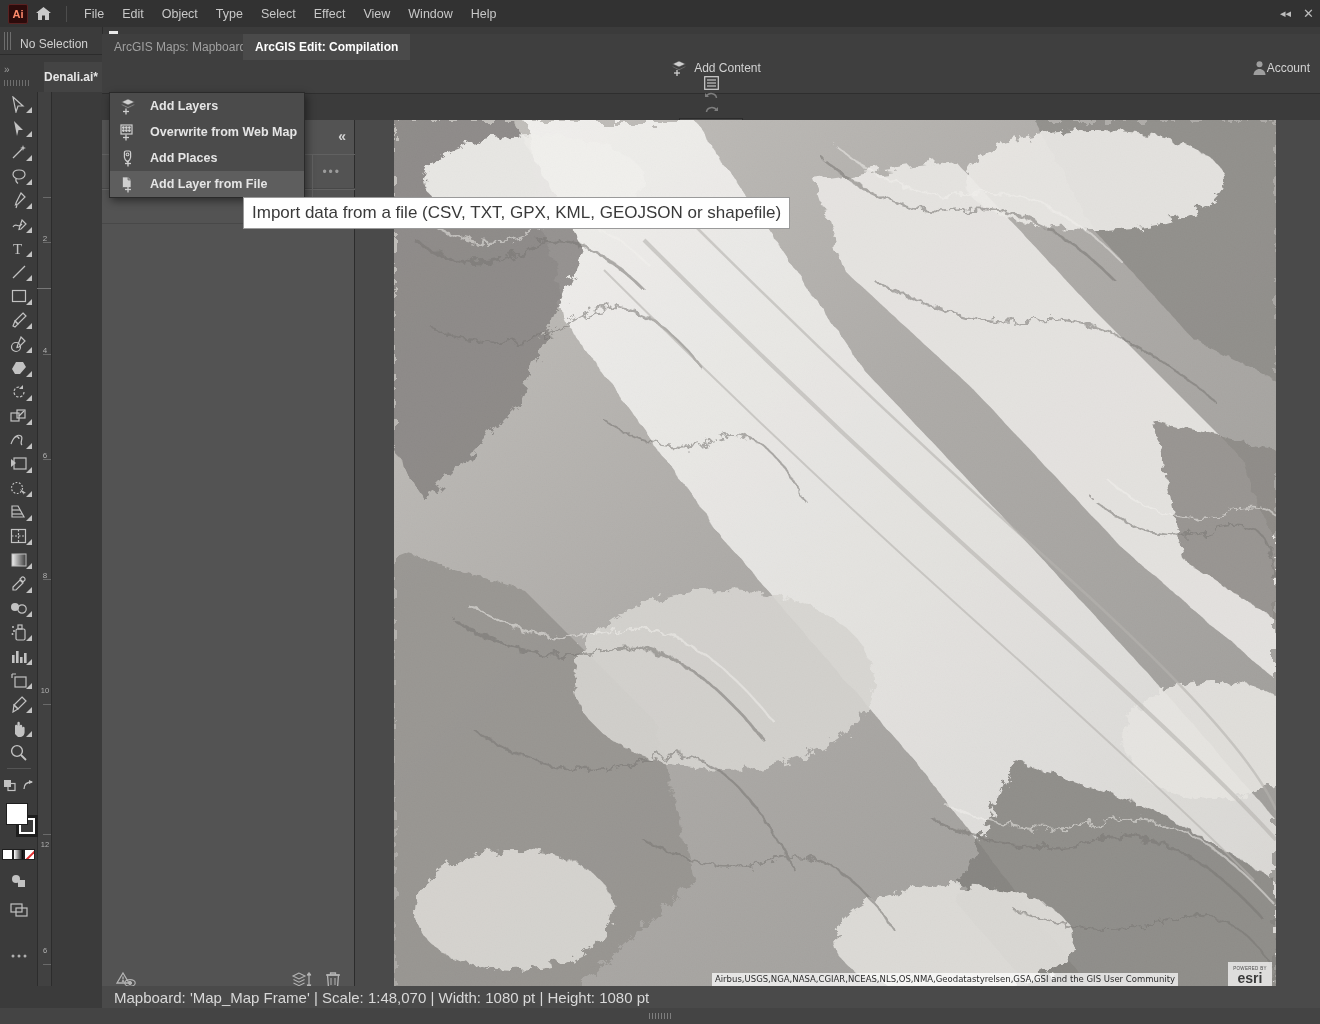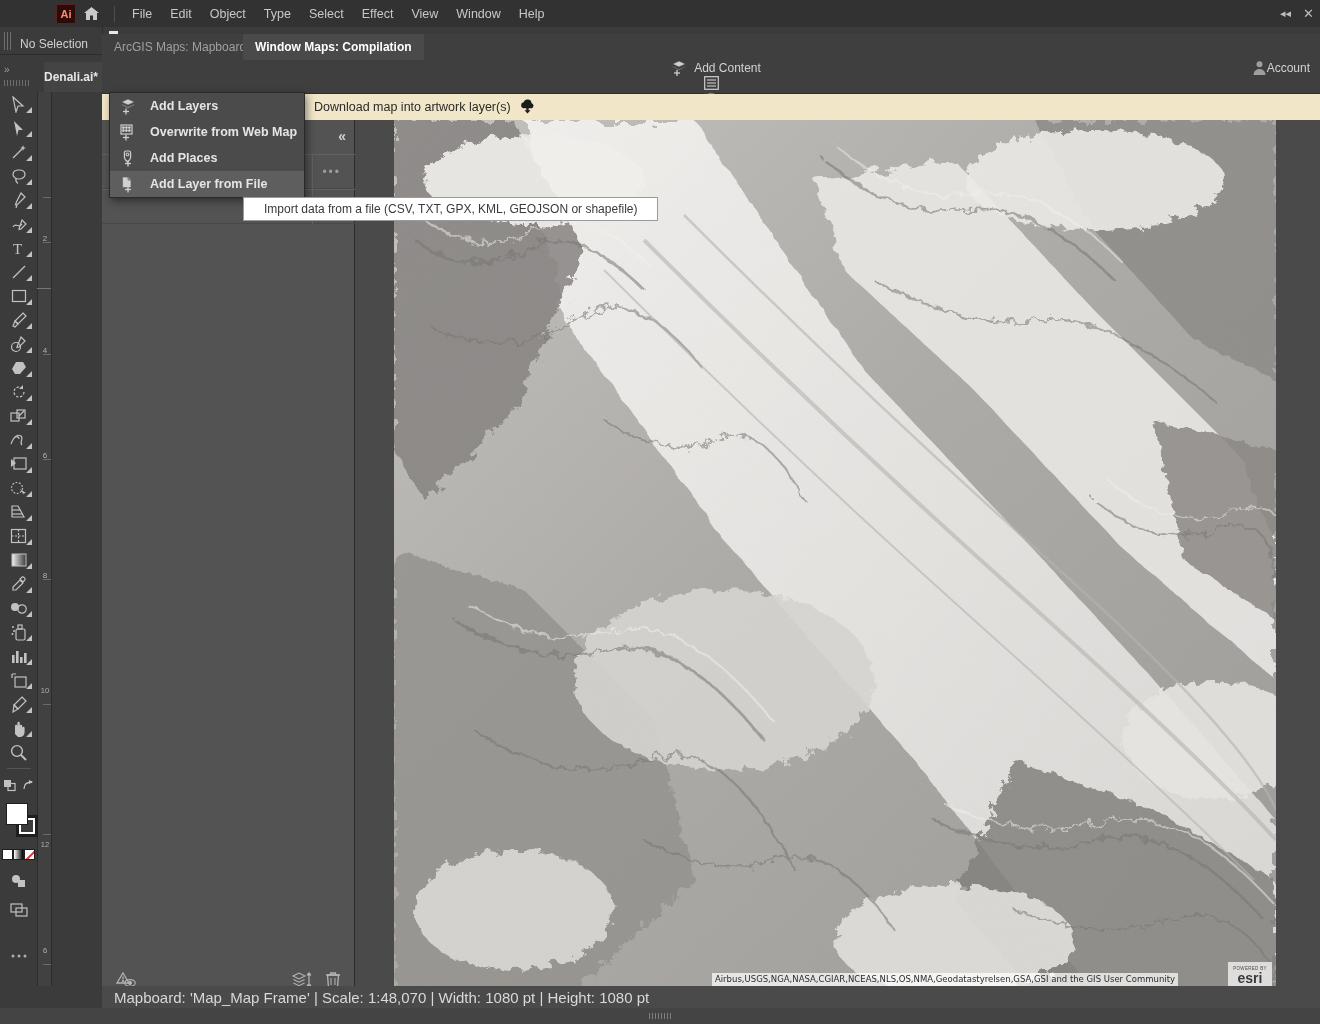--- a/index.html
+++ b/index.html
@@ -8,21 +8,21 @@
     background: #3b3b3b;
     font-family: "Liberation Sans", sans-serif;
     overflow: hidden;
     -webkit-font-smoothing: antialiased;
   }
   .app { position: relative; width: 1320px; height: 1024px; }
 
   
   .menubar {
     position: absolute; left: 0; top: 0; width: 1320px; height: 27px;
-    background: #323232; display: flex; align-items: center; padding-left: 48px;
+    background: #323232; display: flex; align-items: center;
   }
   .ai-badge {
     width: 20px; height: 20px; margin-left: 8px; background: #2c0b0b;
     border: 1px solid #5a2222; border-radius: 2px;
     color: #ff8b6b; font-size: 11px; font-weight: bold;
     display: flex; align-items: center; justify-content: center;
     font-family: "Liberation Sans", sans-serif;
   }
   .home-ico { width: 30px; height: 27px; display: flex; align-items: center; justify-content: center; }
   .home-ico svg { fill: #c9c9c9; }
@@ -186,24 +186,24 @@
     height: 26px; display: flex; align-items: center; gap: 10px;
     padding-left: 10px; color: #e5e5e5; font-size: 12.5px; font-weight: bold;
     white-space: nowrap;
   }
   .dd-item.hover { background: #5e5e5e; }
   .dd-item .ico svg { stroke: #cfcfcf; fill: none; stroke-width: 1.2; }
   .dd-item .lbl { padding-left: 2px; }
 
   
   .tooltip {
-    position: absolute; left: 243px; top: 197px; height: 24px;
+    position: absolute; left: 243px; top: 197px; height: 32px;
     background: #ffffff; border: 1px solid #9a9a9a;
-    color: #3a3a3a; font-size: 12px;
-    display: flex; align-items: center; padding: 0 20px;
+    color: #3a3a3a; font-size: 17px;
+    display: flex; align-items: center; padding: 0 8px;
     white-space: nowrap; z-index: 60;
   }
 
   
   .canvas {
     position: absolute; left: 355px; top: 120px; width: 965px; height: 880px;
     background: #4a4a4a; overflow: hidden;
   }
   .mapwrap {
     position: absolute; left: 39px; top: 0px; width: 882px; height: 872px;
@@ -282,21 +282,21 @@
             <line x1="1" y1="2" x2="15" y2="2"></line>
             <line x1="1" y1="6" x2="15" y2="6"></line>
             <line x1="1" y1="10" x2="15" y2="10"></line>
           </g>
         </svg>
     </div>
   </div>
 
   <div class="tabstrip">
     <div class="tab inactive">ArcGIS Maps: Mapboards</div>
-    <div class="tab active">Window Maps: Compilation</div>
+    <div class="tab active">ArcGIS Edit: Compilation</div>
   </div>
 
   <div class="expand-arrows">»</div>
   <div class="grip-h2"></div>
   <div class="denali">Denali.ai*</div>
 
   <div class="plugbar">
     <div class="pb-btn" style="margin-left:10px;">
       <span class="ico">
         <svg width="17" height="16" viewBox="0 0 17 16">
@@ -409,32 +409,20 @@
       <span class="ico">
         <svg width="15" height="15" viewBox="0 0 15 15">
             <circle cx="7.5" cy="4.2" r="3" fill="#9e9e9e"></circle>
             <path d="M1.5 15c0-3.4 2.7-6 6-6s6 2.6 6 6z" fill="#9e9e9e"></path>
           </svg>
       </span>
       <span>Account</span>
     </div>
   </div>
 
-  <div class="banner">
-    <span>Download map into artwork layer(s)</span>
-    <span class="ico">
-      <svg width="17" height="16" viewBox="0 0 18 16">
-        <path fill="#1c1c1c" d="M4.6 9.2a3.1 3.1 0 01.3-6.1A4.3 4.3 0 0113.3 4a2.8 2.8 0 01.5 5.2z"></path>
-        <g fill="#1c1c1c">
-            <rect x="7.8" y="7" width="2.4" height="5"></rect>
-            <path d="M9 15l-3.2-3.6h6.4z"></path>
-          </g>
-      </svg>
-    </span>
-  </div>
 
   <div class="lefttools">
     <div class="tool corner">
         <svg width="15" height="17" viewBox="0 0 15 17">
           <path d="M2 1l10 9h-5l-2 6z"></path>
         </svg>
       </div>
     <div class="tool corner filled">
         <svg width="14" height="17" viewBox="0 0 14 17">
           <path d="M2 1l9 9H6.5L5 16z"></path>

